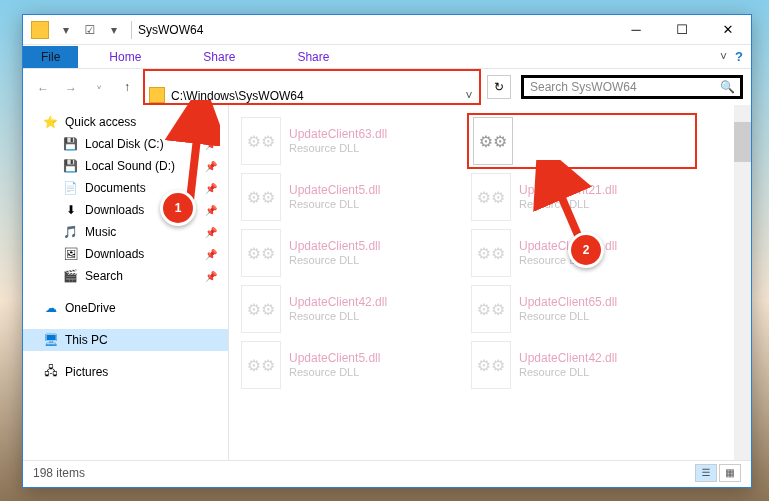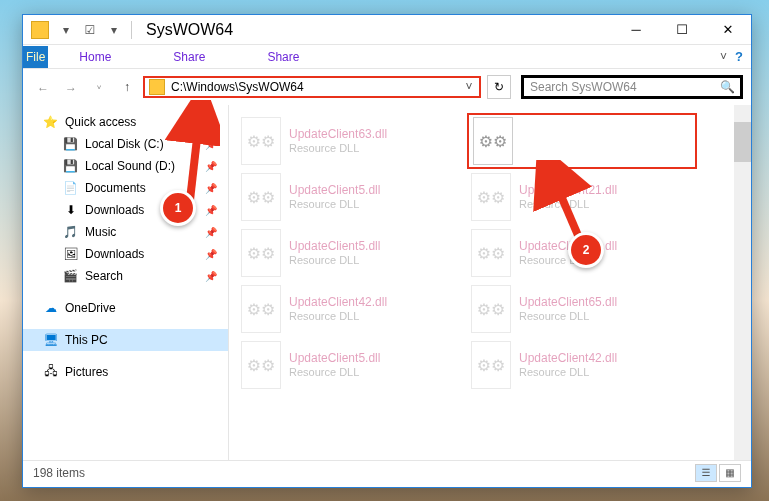--- a/index.html
+++ b/index.html
@@ -3,32 +3,32 @@
 <meta charset="utf-8">
 <style>
 *{margin:0;padding:0;box-sizing:border-box;font-family:"Segoe UI",Tahoma,sans-serif;font-size:12px}
 body{background:linear-gradient(180deg,#87ceeb 0%,#f4e4d0 60%,#8b7355 100%);width:769px;height:501px;overflow:hidden;position:relative}
 .window{position:absolute;left:22px;top:14px;width:730px;height:474px;background:#fff;border:1px solid #2880d8;box-shadow:0 4px 20px rgba(0,0,0,0.3)}
 .titlebar{height:30px;background:#fff;display:flex;align-items:center;border-bottom:1px solid #e5e5e5}
 .tb-icon{width:18px;height:18px;margin-left:8px;background:#ffc83d;border:1px solid #daa520}
 .tb-qat{display:flex;gap:2px;margin-left:6px;align-items:center}
 .qat-btn{width:22px;height:20px;display:flex;align-items:center;justify-content:center;color:#555}
 .tb-sep{width:1px;height:18px;background:#ccc;margin:0 6px}
-.tb-title{margin-left:8px;font-size:16px;color:#000}
+.tb-title{font-size:12px;color:#000}
 .tb-ctrl{margin-left:auto;display:flex}
 .tb-cbtn{width:46px;height:30px;display:flex;align-items:center;justify-content:center;font-size:13px;color:#000}
 .ribbon-tabs{height:24px;display:flex;align-items:center;background:#fff;border-bottom:1px solid #e5e5e5}
 .rtab{padding:4px 31px;font-size:12px;color:#6d28d9}
-.rtab.file{background:#1979ca;color:#fef9c3;padding:4px 3px}
+.rtab.file{background:#1979ca;color:#0f172a;padding:4px 18px}
 .rtab-right{margin-left:auto;display:flex;align-items:center;gap:8px;padding-right:8px}
 .help-icon{color:#1979ca;font-weight:bold;font-size:13px}
 .navbar{height:36px;display:flex;align-items:center;padding:0 8px;gap:4px}
 .nav-btn{width:24px;height:24px;display:flex;align-items:center;justify-content:center;color:#888}
 .nav-btn.enabled{color:#333}
-.addr-box{flex:1;height:22px;border:2px solid #e8311b;display:flex;align-items:center}
+.addr-box{flex:1;height:36px;border:2px solid #e8311b;display:flex;align-items:flex-end}
 .addr-icon{width:16px;height:16px;margin:0 4px;background:#ffc83d;border:1px solid #daa520}
 .addr-text{flex:1;font-size:12px;padding:0 2px}
 .addr-drop{width:20px;text-align:center;color:#555}
 .refresh-btn{width:24px;height:24px;border:1px solid #ccc;display:flex;align-items:center;justify-content:center;margin-left:2px}
 .search-box{width:222px;height:24px;border:3px solid #000000;display:flex;align-items:center;margin-left:6px}
 .search-text{flex:1;padding:0 6px;color:#888;font-size:12px}
 .search-icon{width:24px;text-align:center;color:#555}
 .body{display:flex;height:355px}
 .sidebar{width:206px;border-right:1px solid #e5e5e5;padding:6px 0;overflow:hidden}
 .sb-item{display:flex;align-items:center;height:22px;padding-left:20px;gap:6px;font-size:12px;color:#000}

